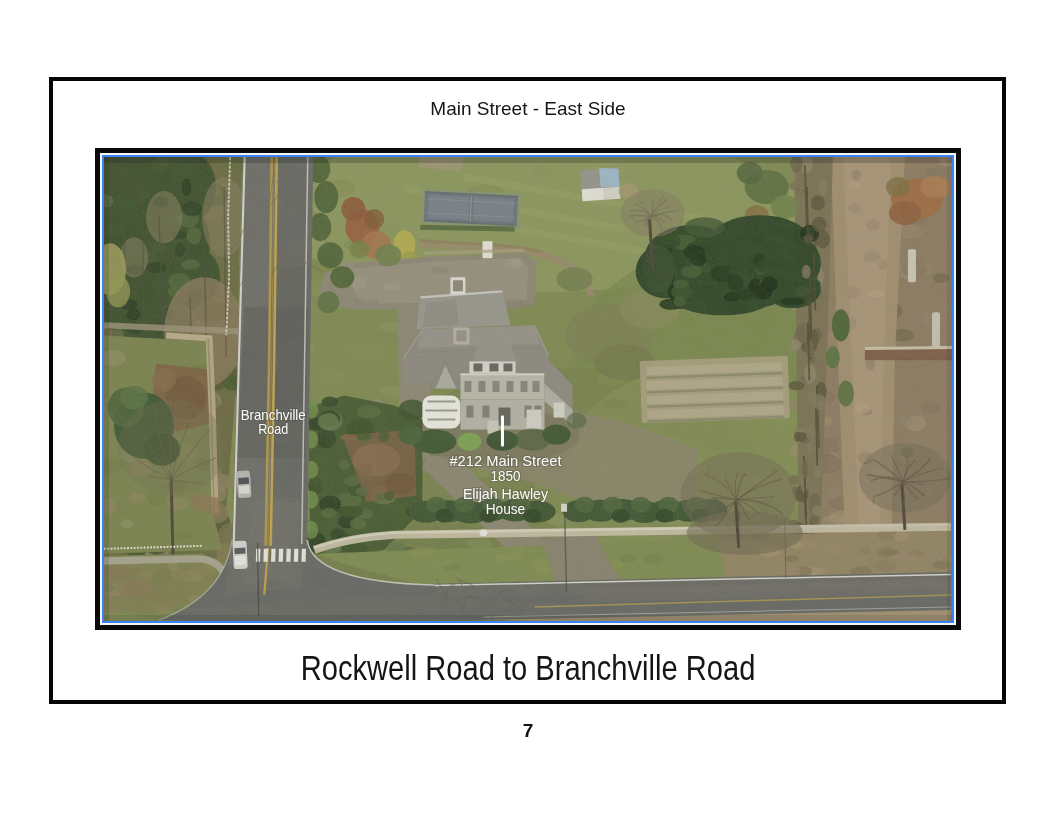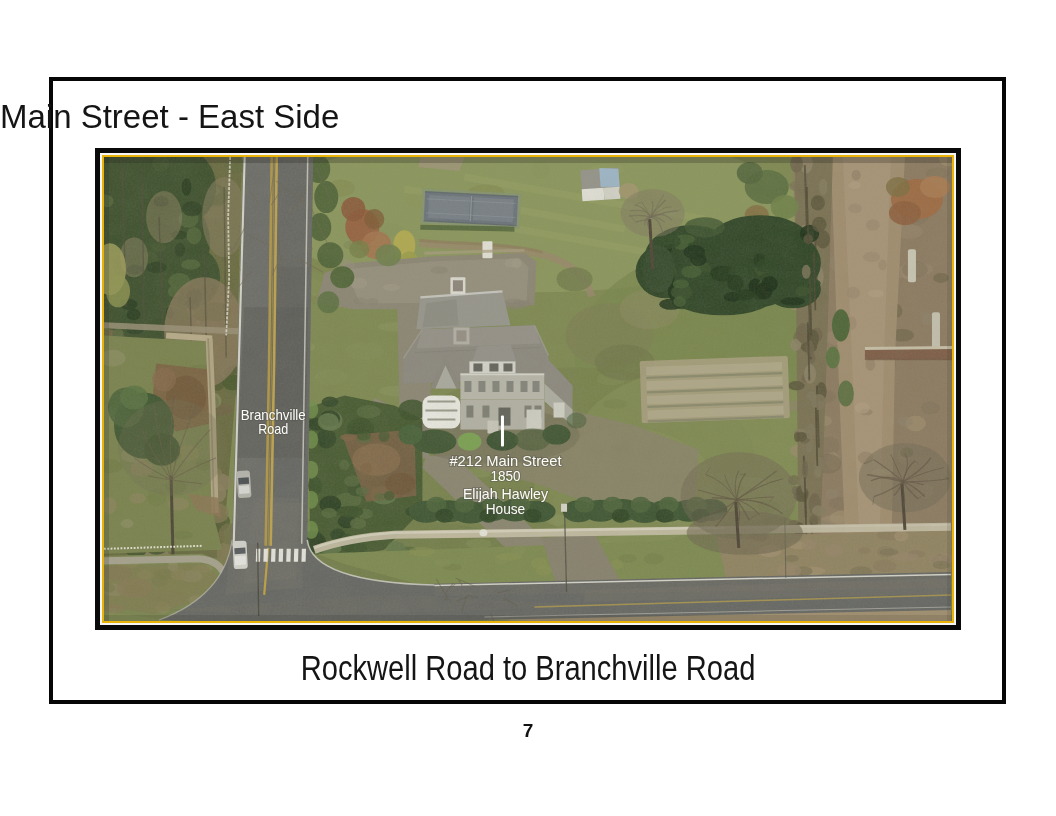--- a/index.html
+++ b/index.html
@@ -3,24 +3,24 @@
 <meta charset="utf-8">
 <style>
   html,body{margin:0;padding:0;}
   body{width:1056px;height:816px;background:#ffffff;position:relative;
        font-family:"Liberation Sans",sans-serif;overflow:hidden;}
   .abs{position:absolute;}
 </style>
 </head>
 <body>
   <div class="abs" style="left:49px;top:77px;width:957px;height:627px;box-sizing:border-box;border:4.5px solid #060606;"></div>
-  <div class="abs" id="title" style="left:0;top:98px;width:1056px;font-size:33px;color:#151515;">Main Street - East Side</div>
+  <div class="abs" id="title" style="left:0;top:98px;width:1056px;text-align:center;font-size:19px;color:#151515;">Main Street - East Side</div>
   <div class="abs" style="left:95px;top:148px;width:866px;height:482px;box-sizing:border-box;border:5px solid #0a0a0a;">
     <div style="width:100%;height:100%;box-sizing:border-box;border:2.5px solid #f6f6f6;">
-      <div style="width:100%;height:100%;box-sizing:border-box;border:2px solid #eab308;">
+      <div style="width:100%;height:100%;box-sizing:border-box;border:2px solid #3b82f6;">
         <svg id="photo" width="847" height="463" viewBox="0 0 847 463" preserveAspectRatio="none" style="display:block;width:100%;height:100%;">
 <defs>
 <filter id="nz" x="0" y="0" width="100%" height="100%">
  <feTurbulence type="fractalNoise" baseFrequency="0.55" numOctaves="2" seed="4"></feTurbulence>
  <feColorMatrix type="matrix" values="0 0 0 0 0.42  0 0 0 0 0.40  0 0 0 0 0.33  0 0 0 0.9 0"></feColorMatrix>
 </filter>
 <filter id="nz2" x="0" y="0" width="100%" height="100%">
  <feTurbulence type="fractalNoise" baseFrequency="0.045 0.07" numOctaves="3" seed="9"></feTurbulence>
  <feColorMatrix type="matrix" values="0 0 0 0 0.30  0 0 0 0 0.32  0 0 0 0 0.20  0 0 0 0.8 0"></feColorMatrix>
 </filter>

